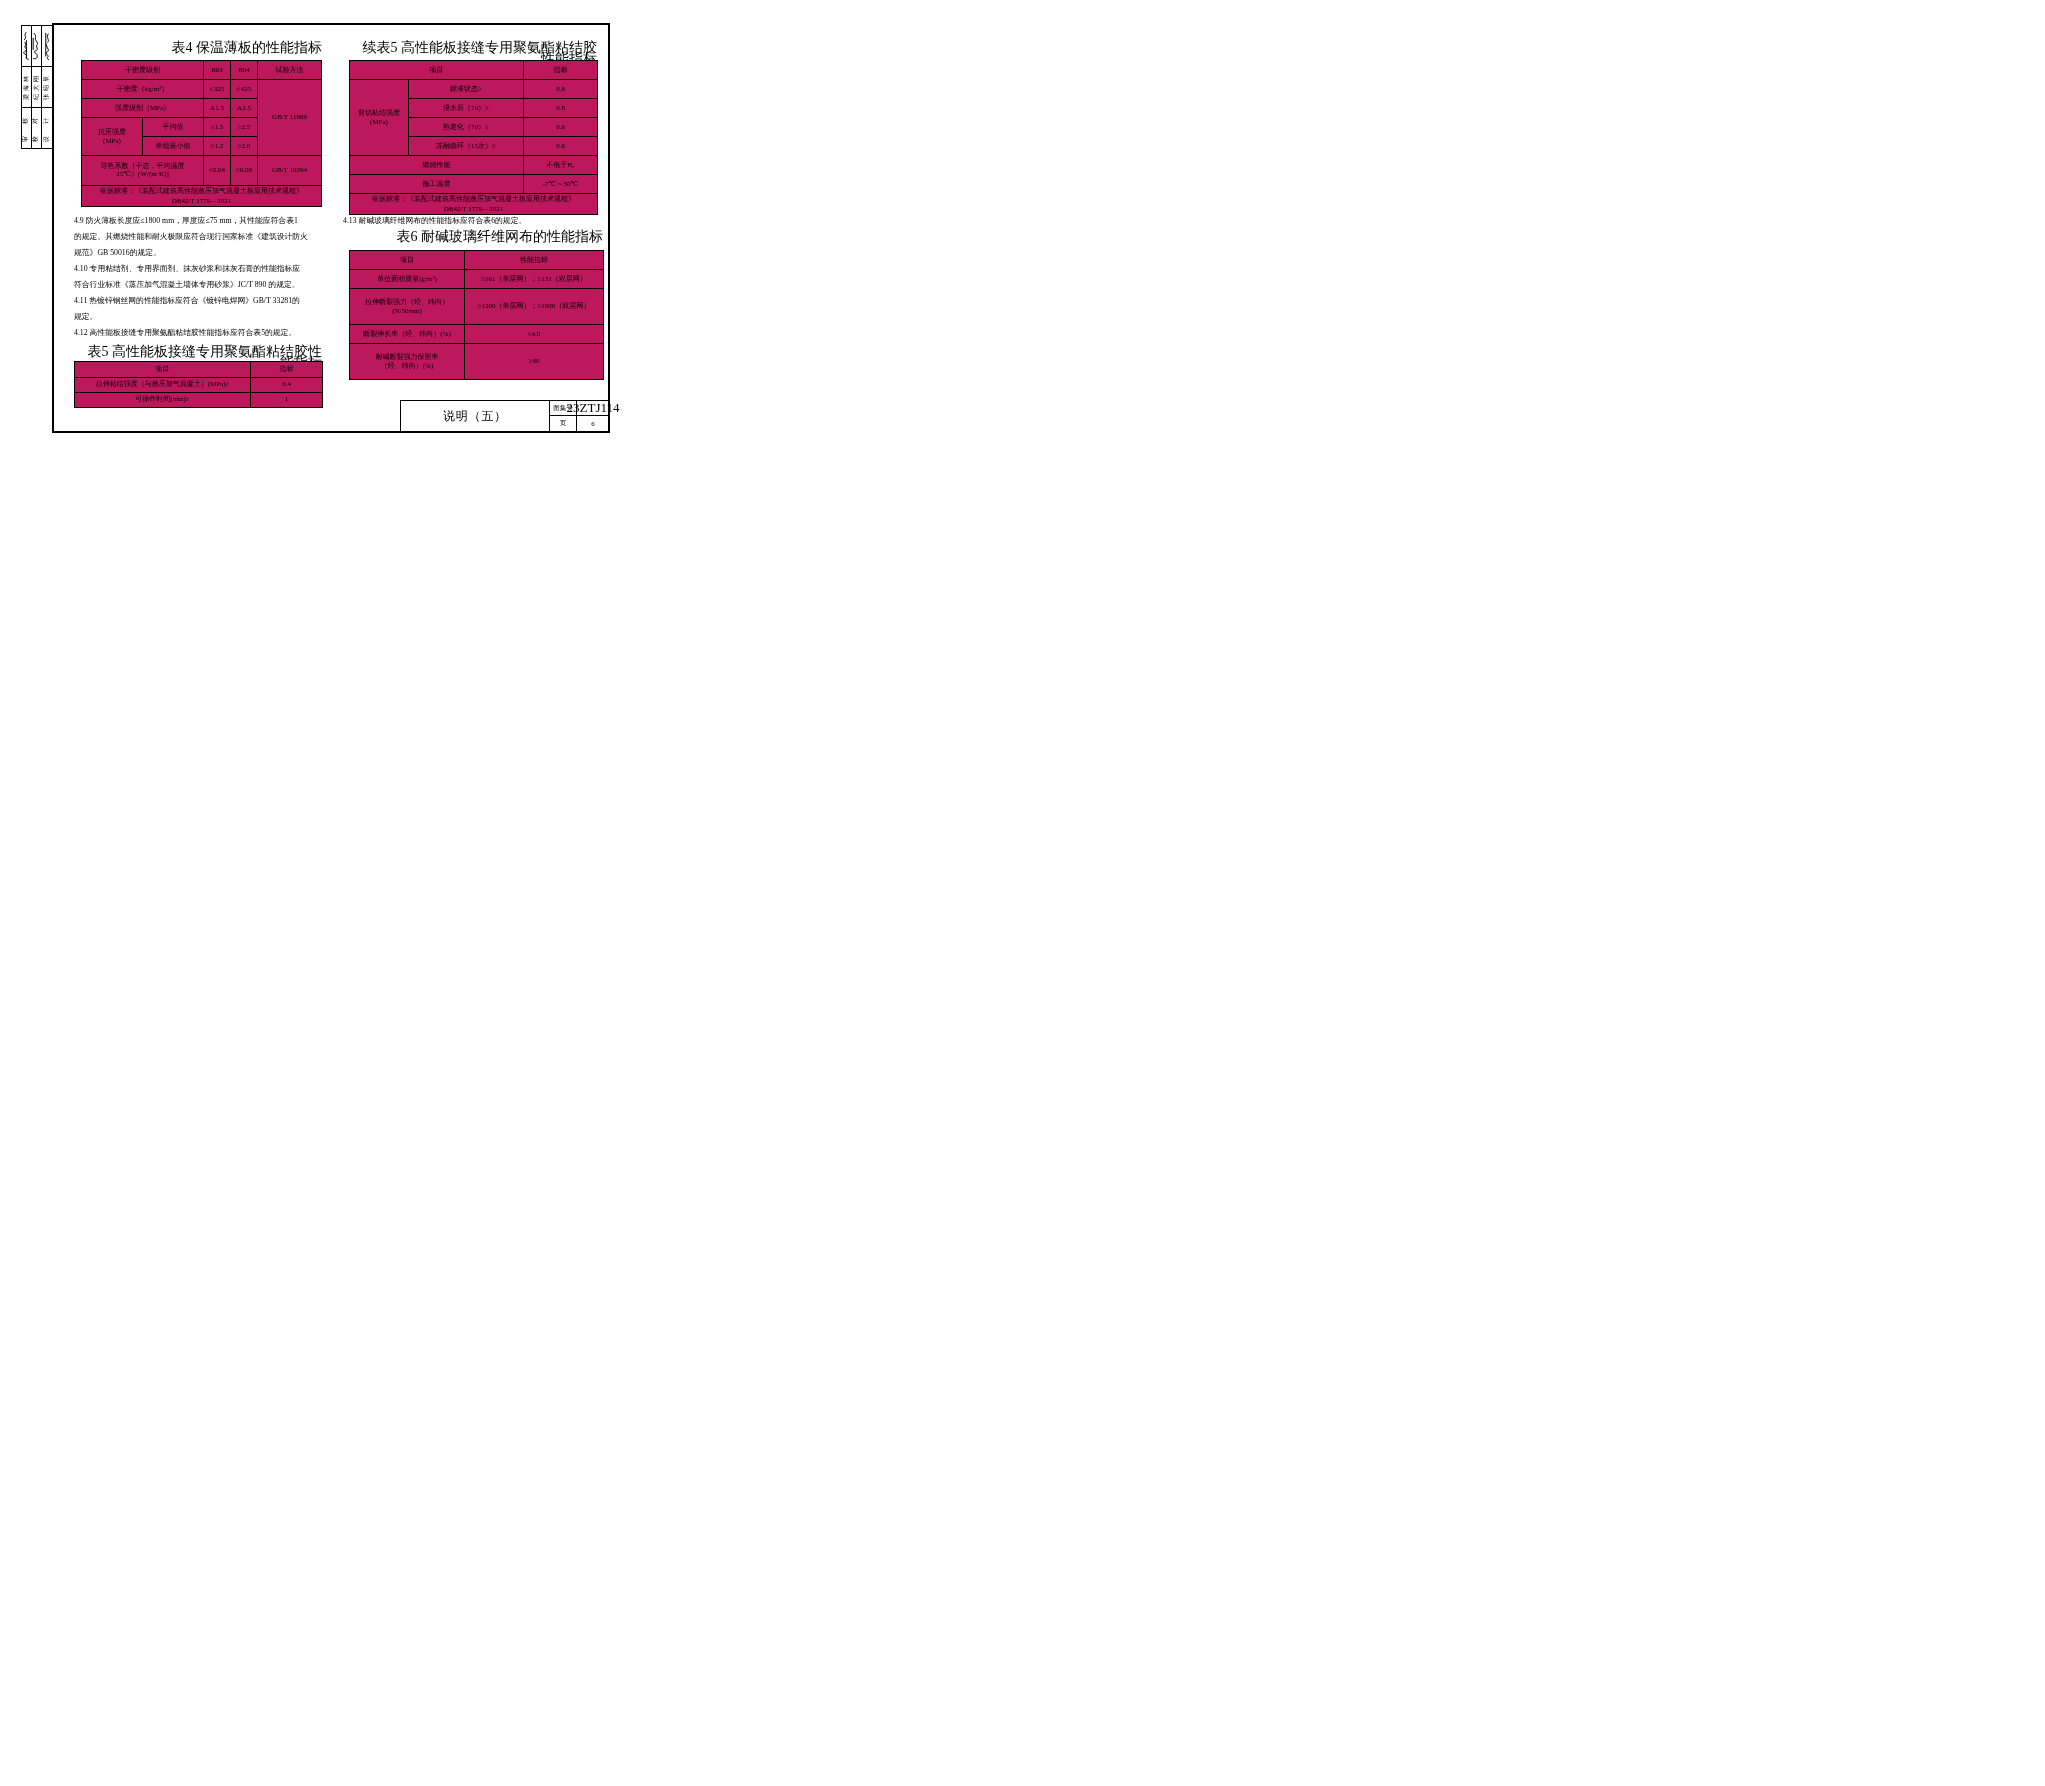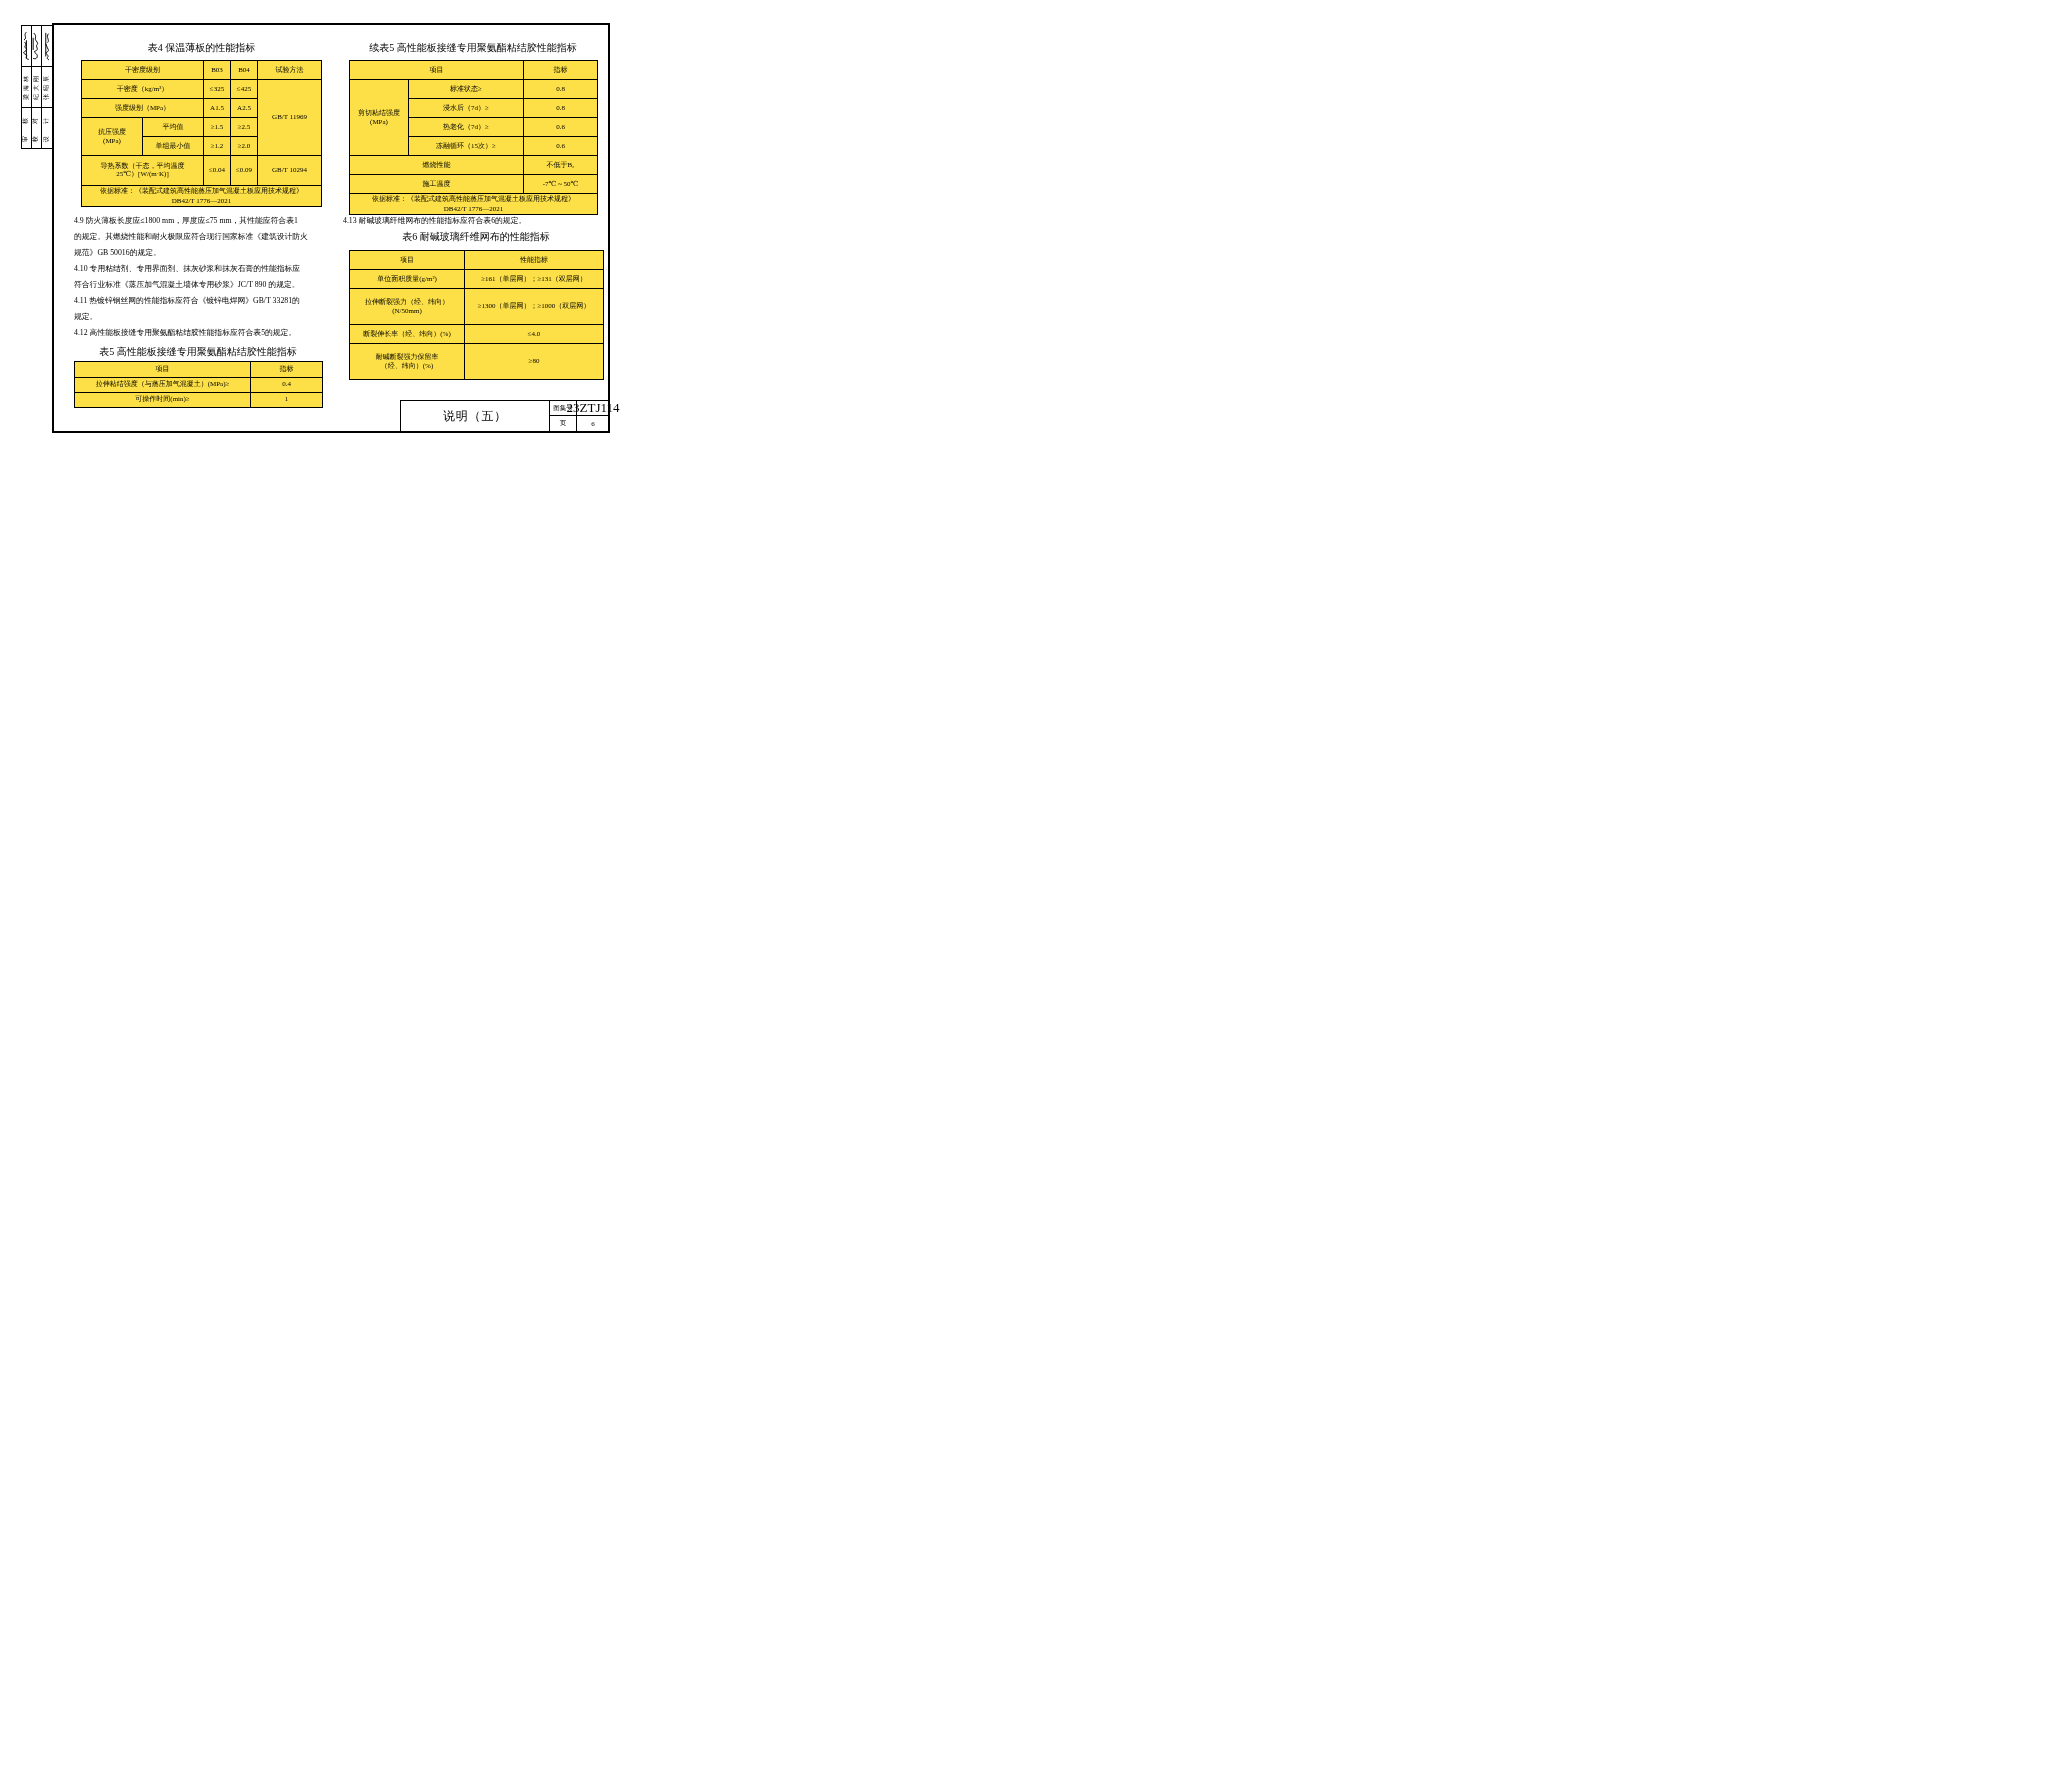--- a/index.html
+++ b/index.html
@@ -23,22 +23,22 @@
     display:grid;grid-template-columns:1fr 1fr 1fr;grid-template-rows:41px 41px 1fr;
   }
   .sb-cell{position:relative;display:flex;align-items:center;justify-content:center;overflow:hidden;}
   .sb-cell.bdr{border-right:0.8px solid #000;}
   .sb-cell.bdb{border-bottom:0.8px solid #000;}
   .rot{transform:rotate(-90deg);white-space:nowrap;display:block;}
   .sb-name{font-size:6.1px;letter-spacing:2.9px;}
   .sb-role{font-size:6.1px;letter-spacing:5.3px;}
   .sig{display:block;}
   
-  .tbl-title{position:absolute;text-align:center;font-size:10px;line-height:10.6px;}
-  table.doc{border-collapse:collapse;table-layout:fixed;position:absolute;border:1.2px solid #000;background:#fde047;}
+  .tbl-title{position:absolute;text-align:right;font-size:14px;line-height:10.6px;}
+  table.doc{border-collapse:collapse;table-layout:fixed;position:absolute;border:1.2px solid #000;background:#be185d;}
   table.doc td{
     border:0.8px solid #000;text-align:center;vertical-align:middle;
     font-size:7px;line-height:8.6px;padding:0 1.2px;overflow:hidden;
   }
   tr.hdr td{border-bottom-width:1.2px;}
   td.basis{border-top-width:1.2px;padding:1.6px 0.8px;}
   td.basis div{line-height:10.2px;}
   tr.h46{height:19px;}
   tr.h72{height:29.5px;}
   tr.h88{height:36px;}

